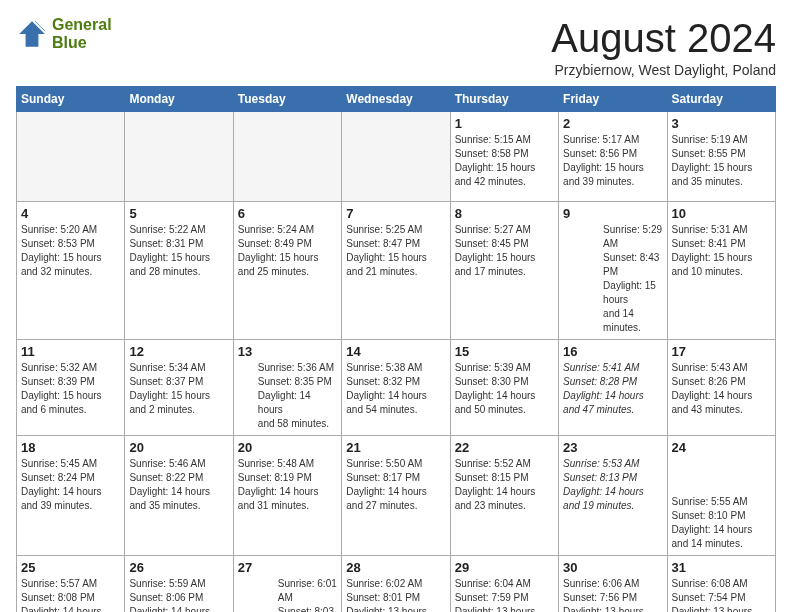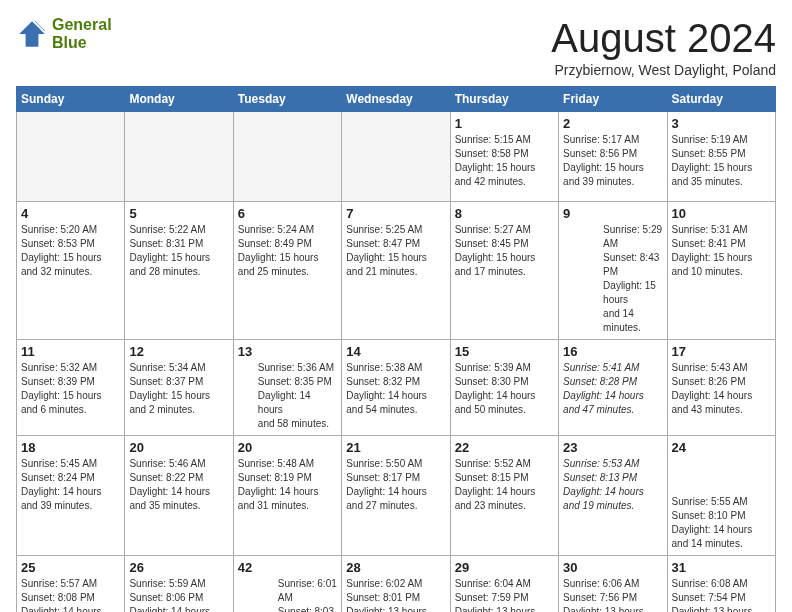--- a/index.html
+++ b/index.html
@@ -308,21 +308,21 @@
 and 10 minutes.</div>
         </td>
         <td>
           <span class="day-number">26</span>
           <div class="day-info" style="white-space: pre-line;">Sunrise: 5:59 AM
 Sunset: 8:06 PM
 Daylight: 14 hours
 and 6 minutes.</div>
         </td>
         <td>
-          <span class="day-number">42</span>
+          <span class="day-number">27</span>
           <div class="day-info" style="white-space: pre-line; margin-left: 40px;">Sunrise: 6:01 AM
 Sunset: 8:03 PM
 Daylight: 14 hours
 and 2 minutes.</div>
         </td>
         <td>
           <span class="day-number">28</span>
           <div class="day-info" style="white-space: pre-line;">Sunrise: 6:02 AM
 Sunset: 8:01 PM
 Daylight: 13 hours

